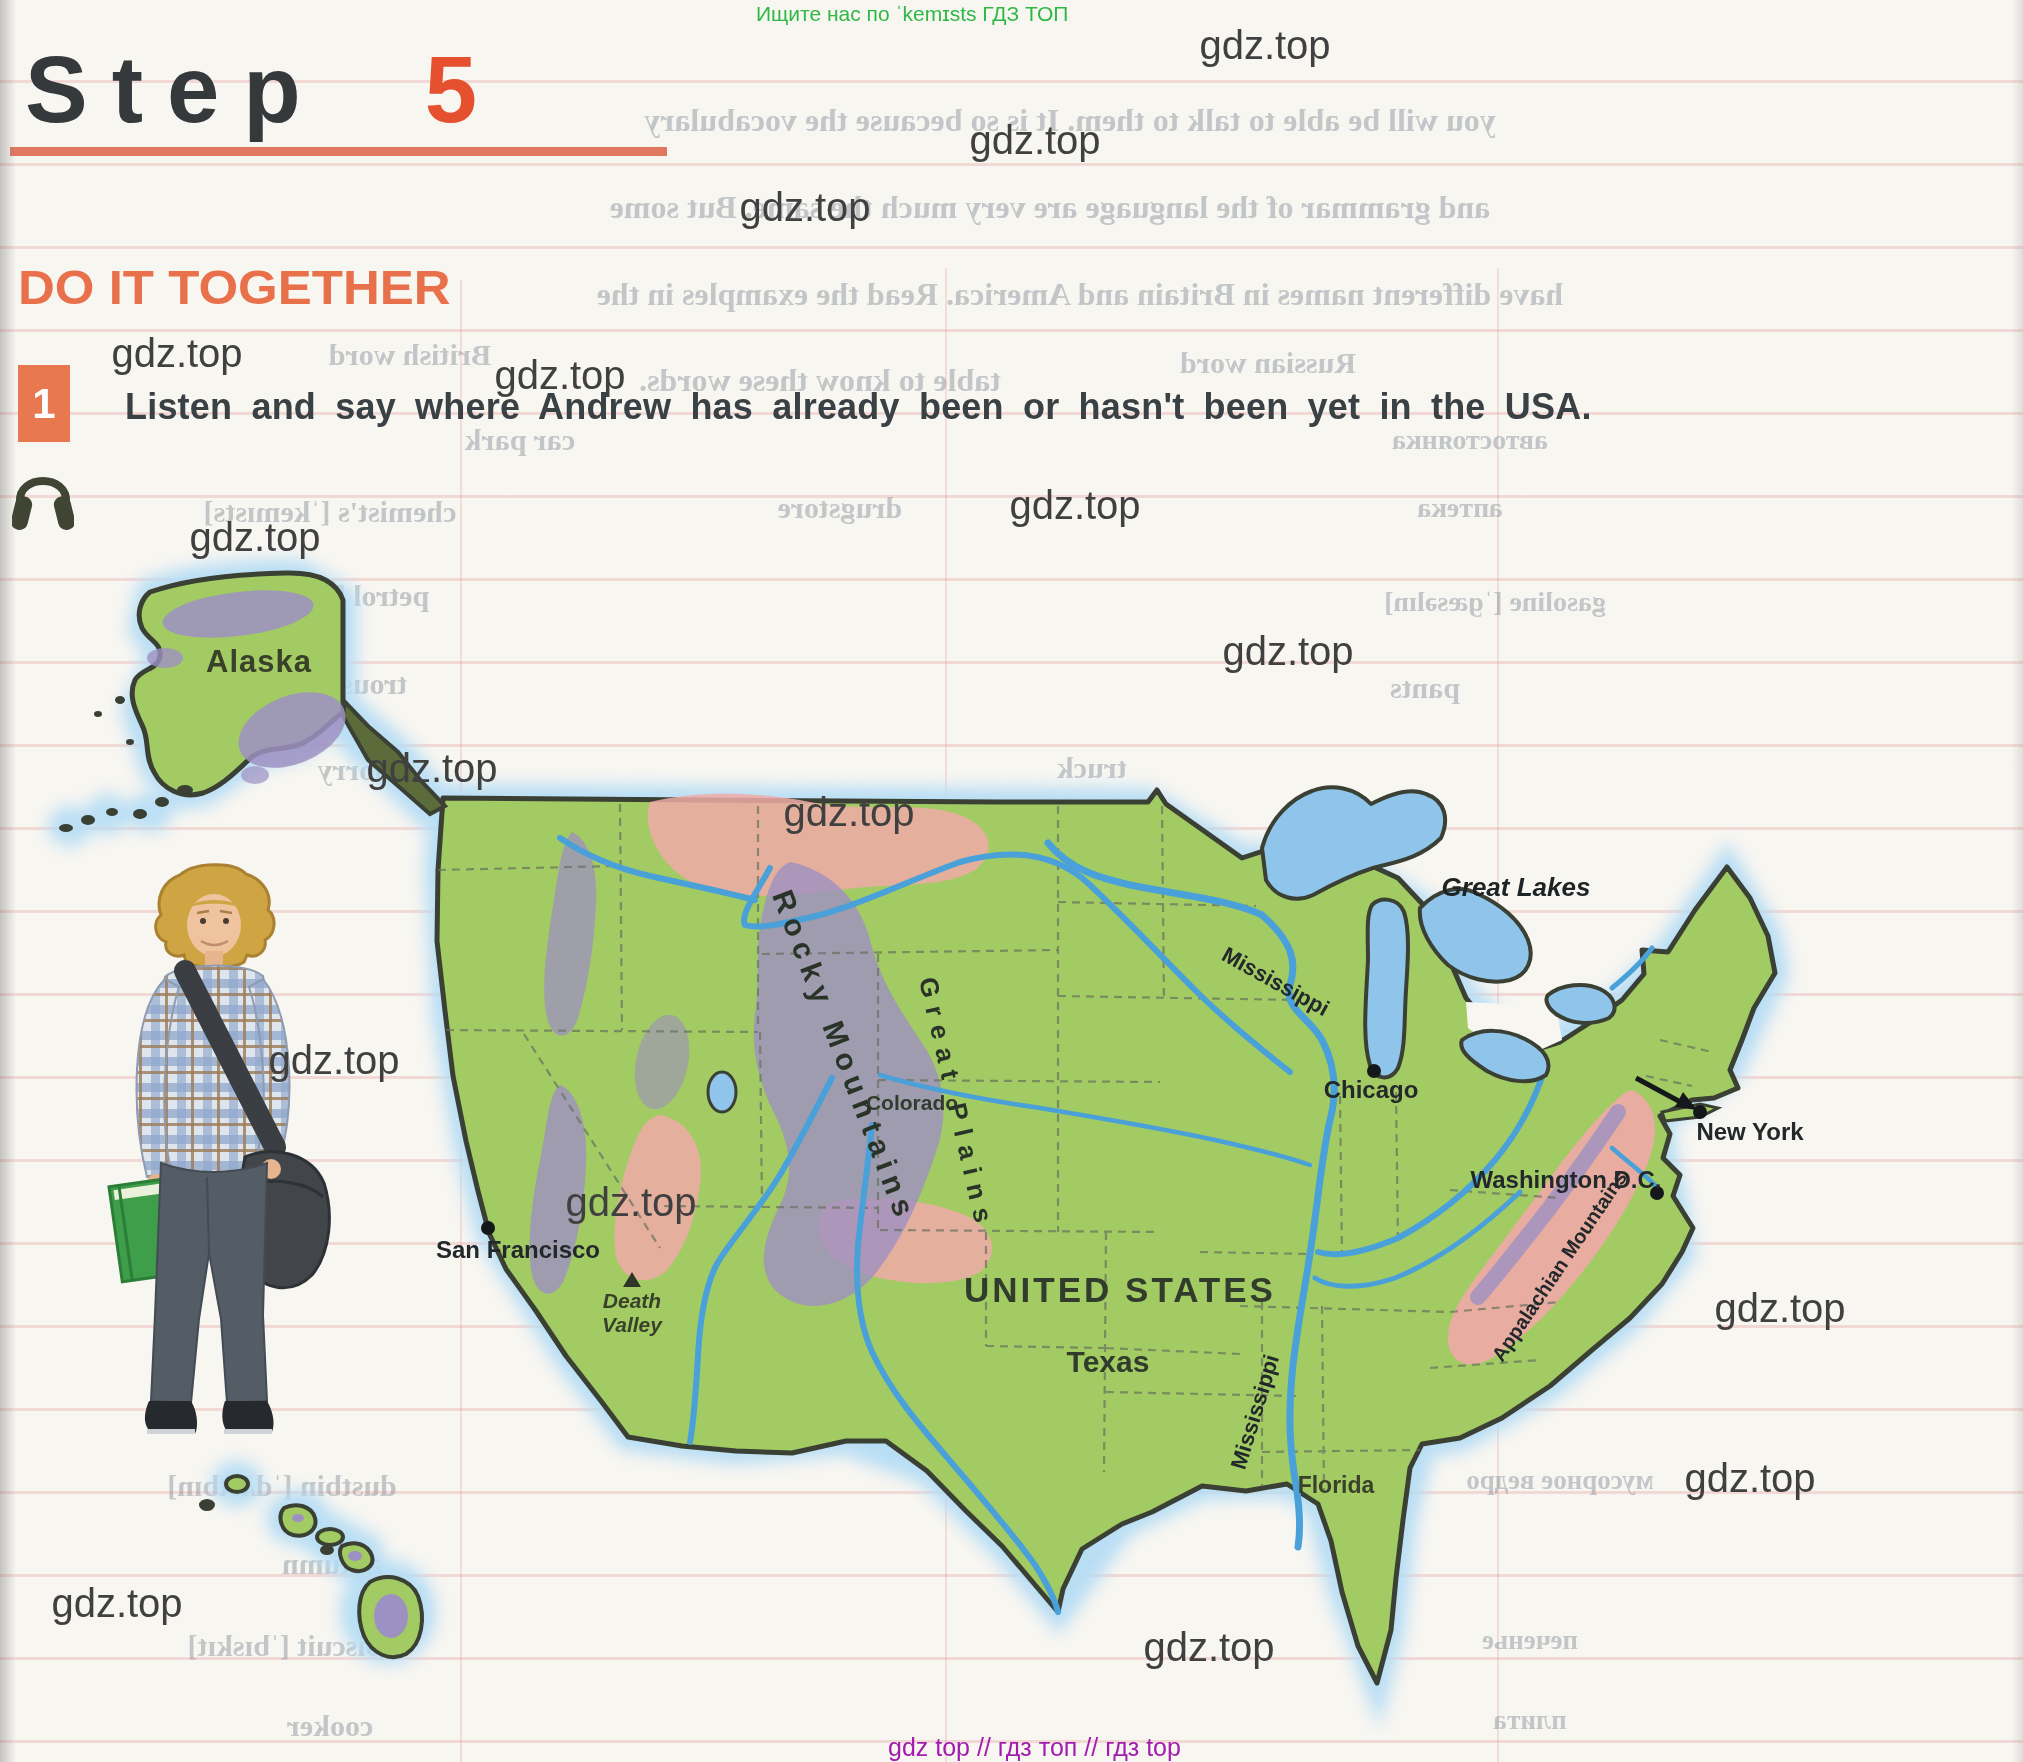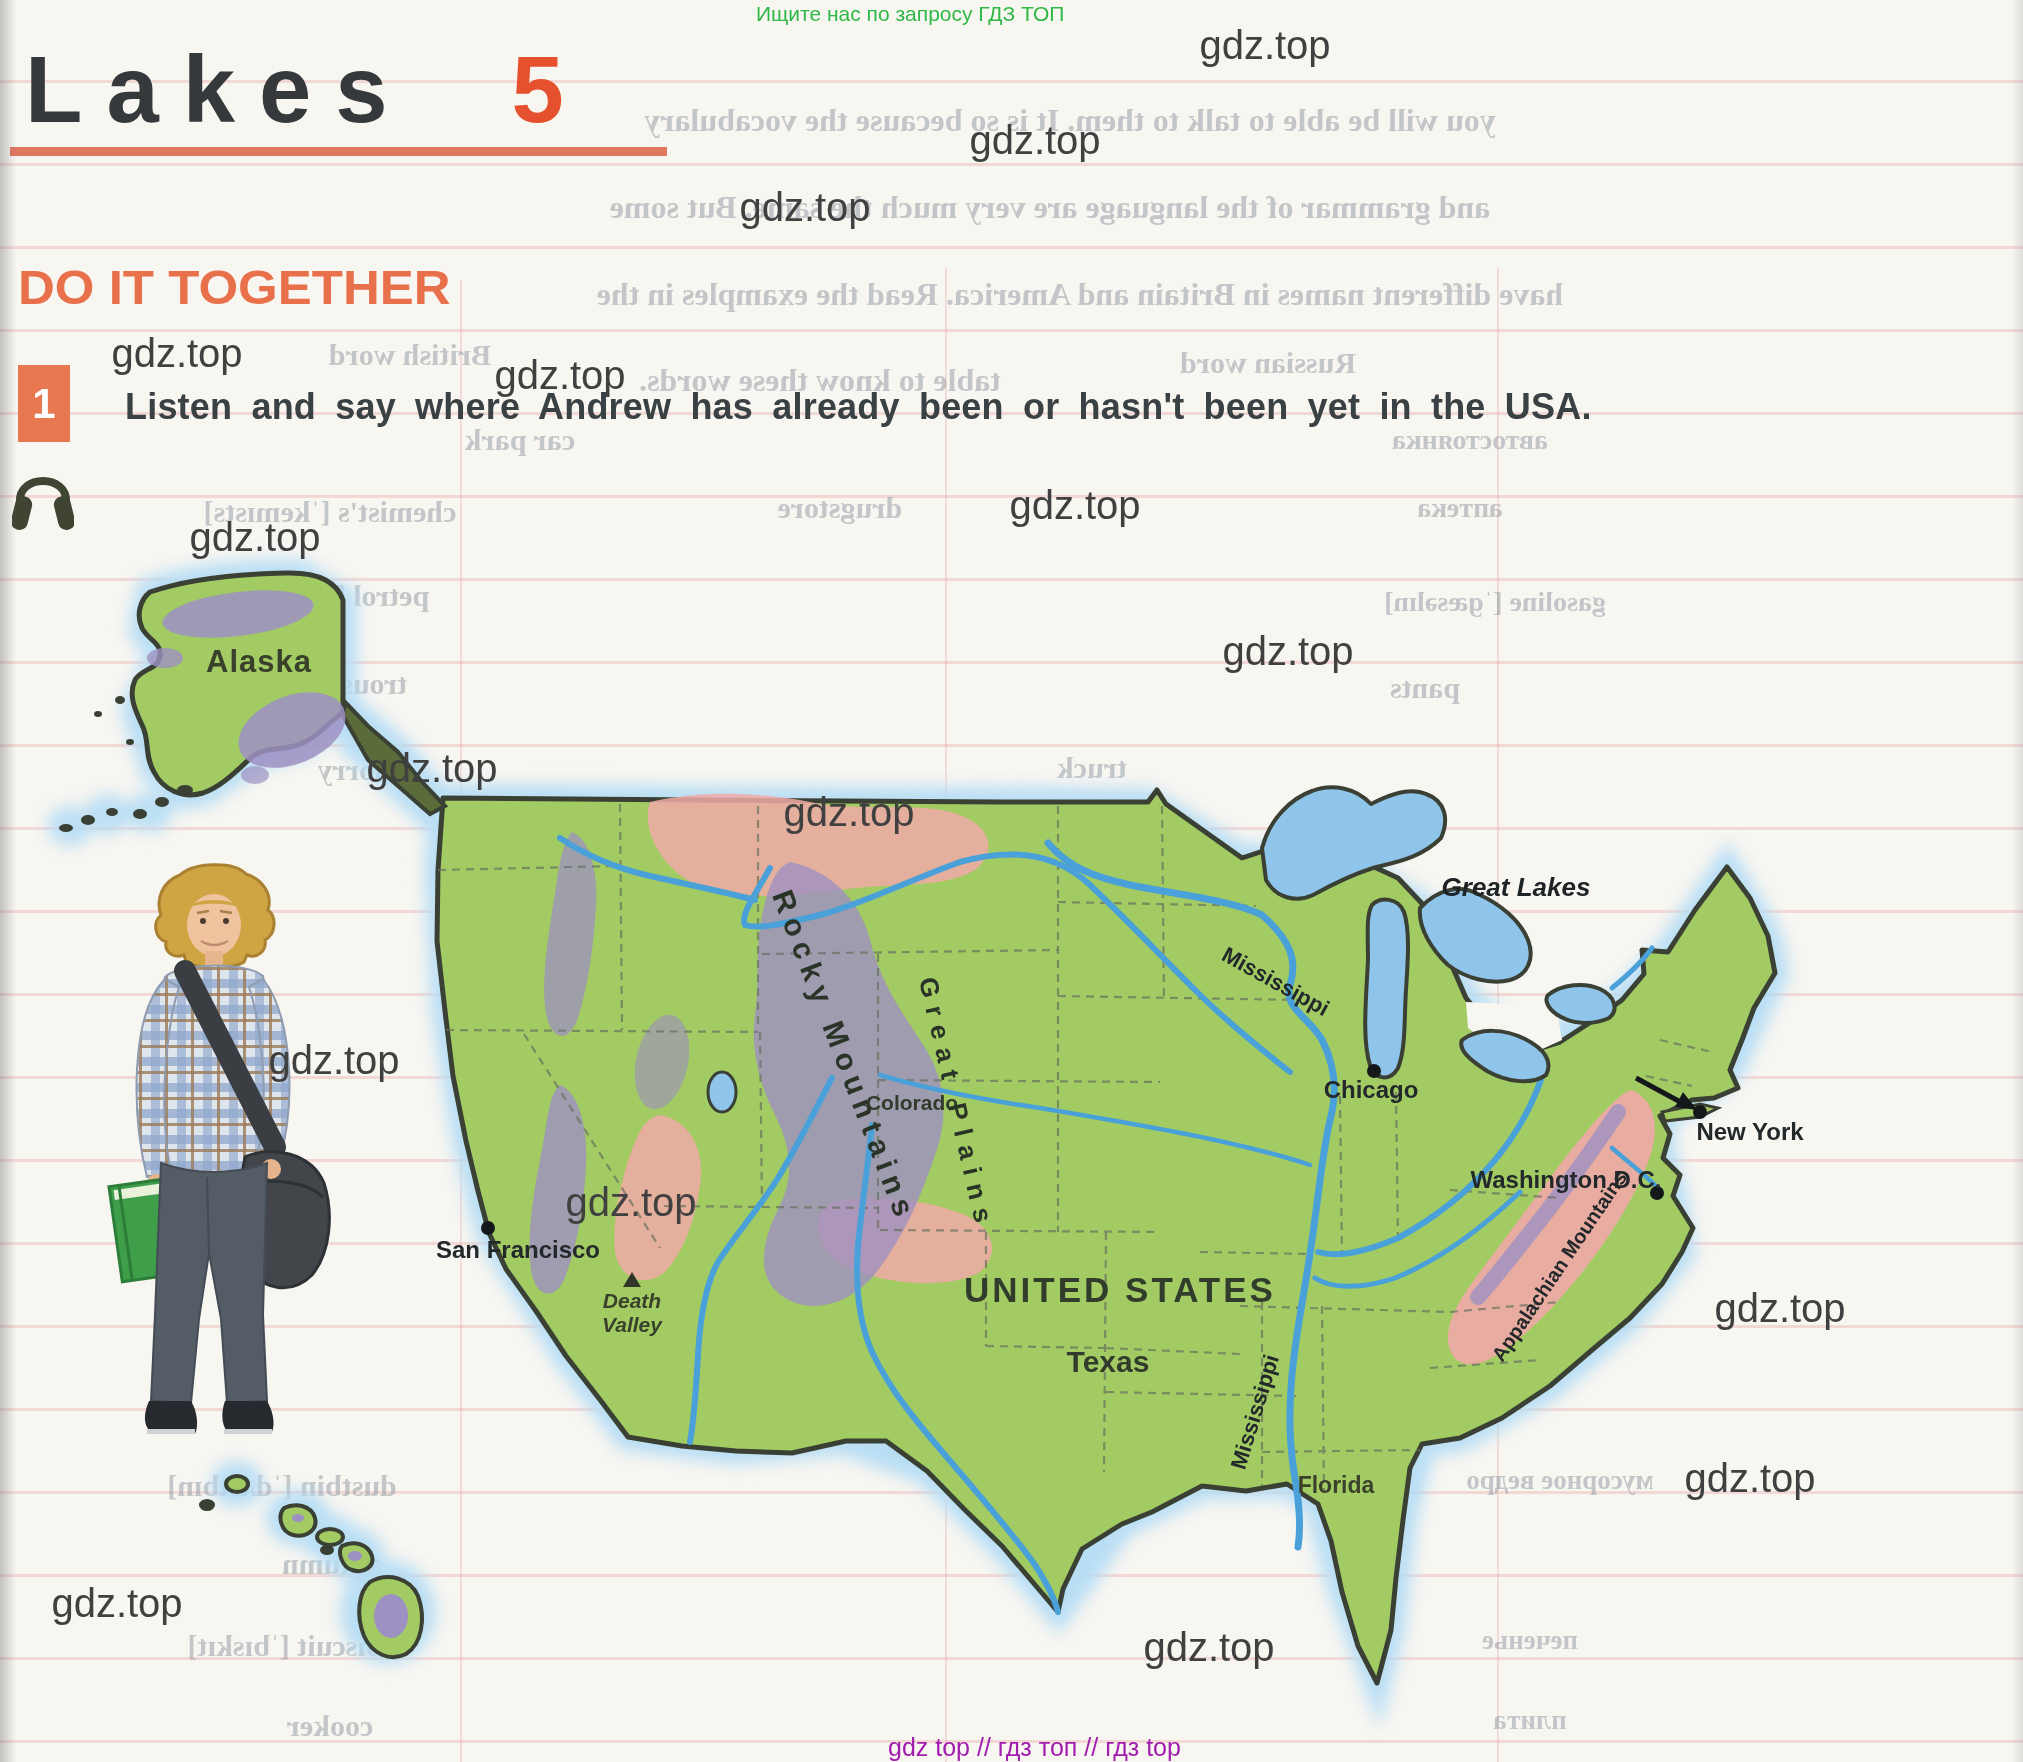--- a/index.html
+++ b/index.html
@@ -80,25 +80,25 @@
 <span class="bleed" style="left:350px;top:770px;font-size:30px;">lorry</span>
 <span class="bleed" style="left:1092px;top:768px;font-size:30px;">truck</span>
 <span class="bleed" style="left:282px;top:1486px;font-size:30px;">dustbin [ˈdʌstbɪn]</span>
 <span class="bleed" style="left:1560px;top:1480px;font-size:27px;">мусорное ведро</span>
 <span class="bleed" style="left:332px;top:1564px;font-size:30px;">autumn</span>
 <span class="bleed" style="left:285px;top:1646px;font-size:30px;">biscuit [ˈbɪskɪt]</span>
 <span class="bleed" style="left:330px;top:1726px;font-size:30px;">cooker</span>
 <span class="bleed" style="left:1530px;top:1640px;font-size:27px;">печенье</span>
 <span class="bleed" style="left:1530px;top:1720px;font-size:27px;">плита</span>
 
-<div class="banner">Ищите нас по запросу ГДЗ ТОП</div>
+<div class="banner">Ищите нас по ˈkemɪsts ГДЗ ТОП</div>
 <div class="footer">gdz top  //  гдз топ  //  гдз top</div>
 
 <div class="step-heading">
-  <span class="step-word">Lakes</span><span class="step-num">5</span>
+  <span class="step-word">Step</span><span class="step-num">5</span>
 </div>
 <div class="step-rule"></div>
 <div class="section-heading">DO IT TOGETHER</div>
 
 <div class="task-badge">1</div>
 <div class="task-text">Listen and say where Andrew has already been or hasn't been yet in the USA.</div>
 
 <svg class="headphones" width="62" height="82" viewBox="0 0 62 82">
   <path d="M8,44 C6,16 56,16 54,44" fill="none" stroke="#3f4433" stroke-width="8" stroke-linecap="round"></path>
   <rect x="1" y="38" width="17" height="34" rx="8" fill="#3f4433" transform="rotate(14 9 55)"></rect>

